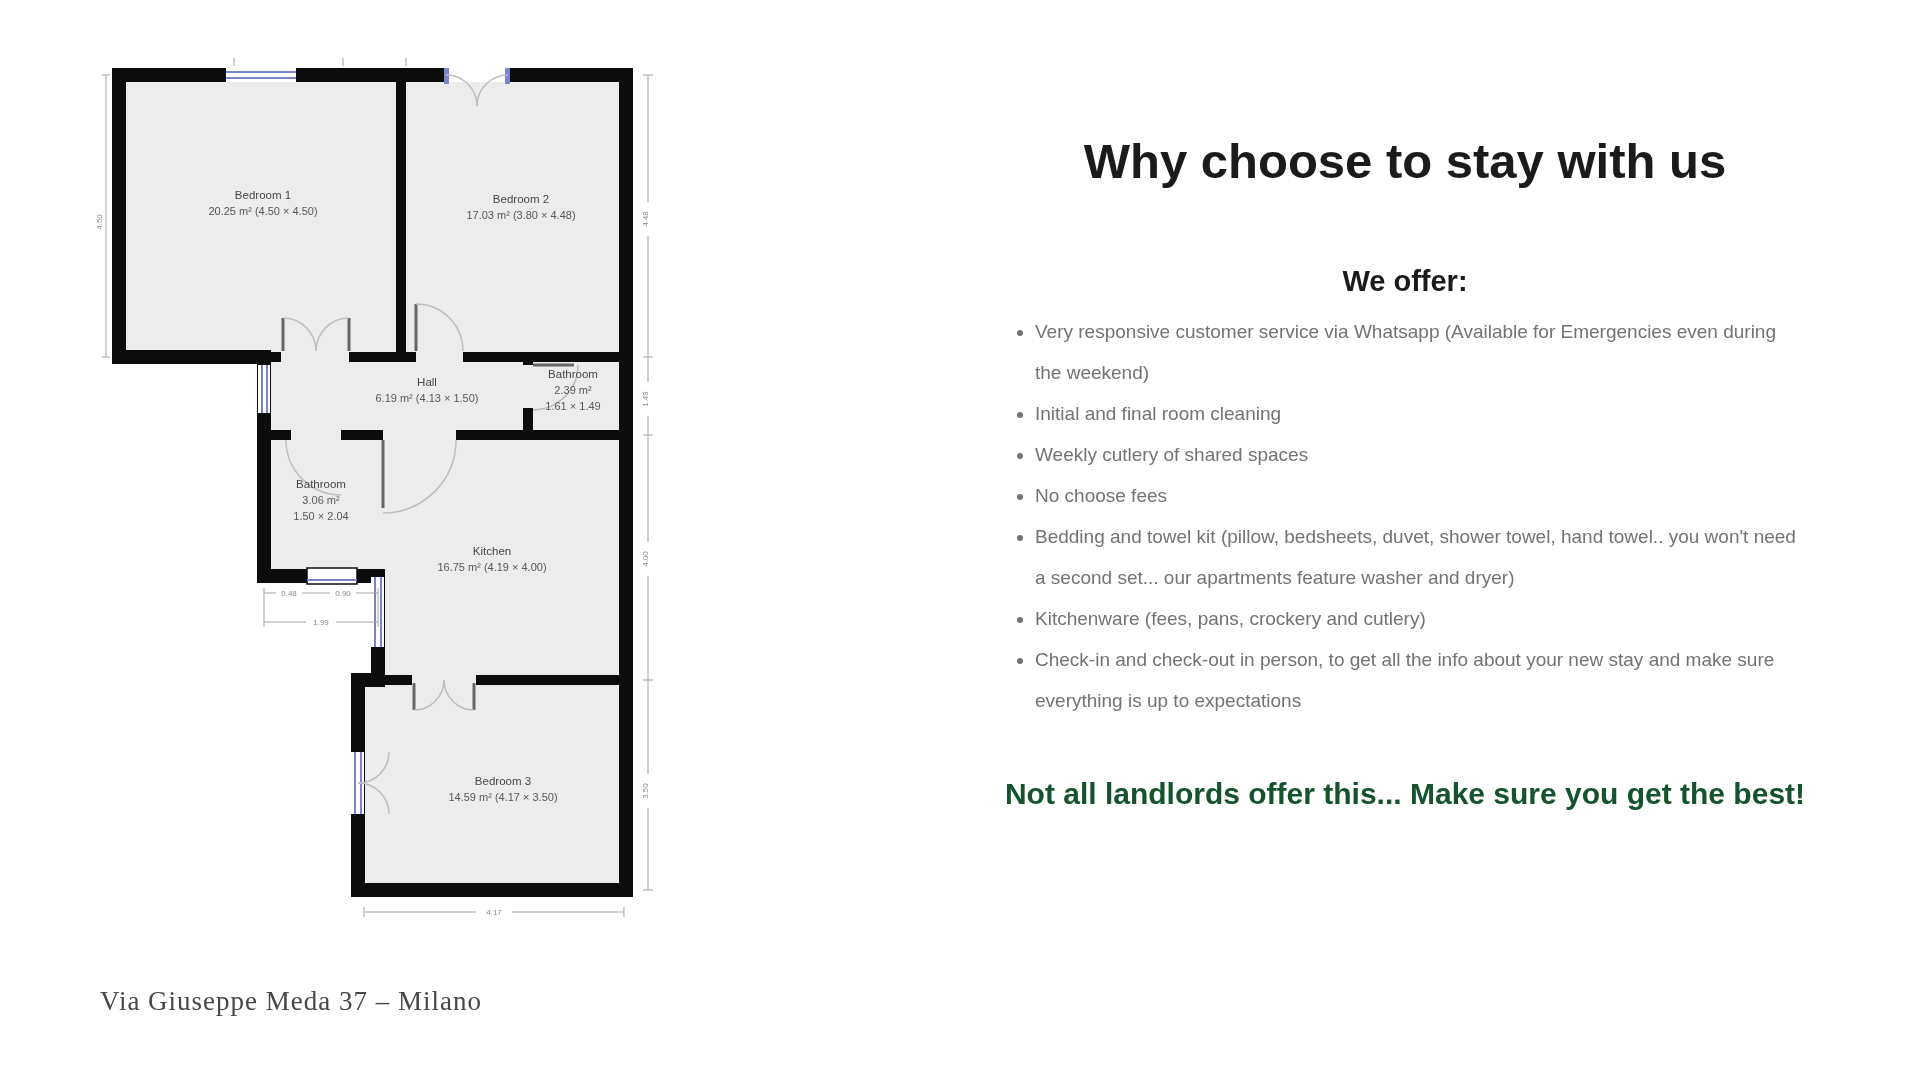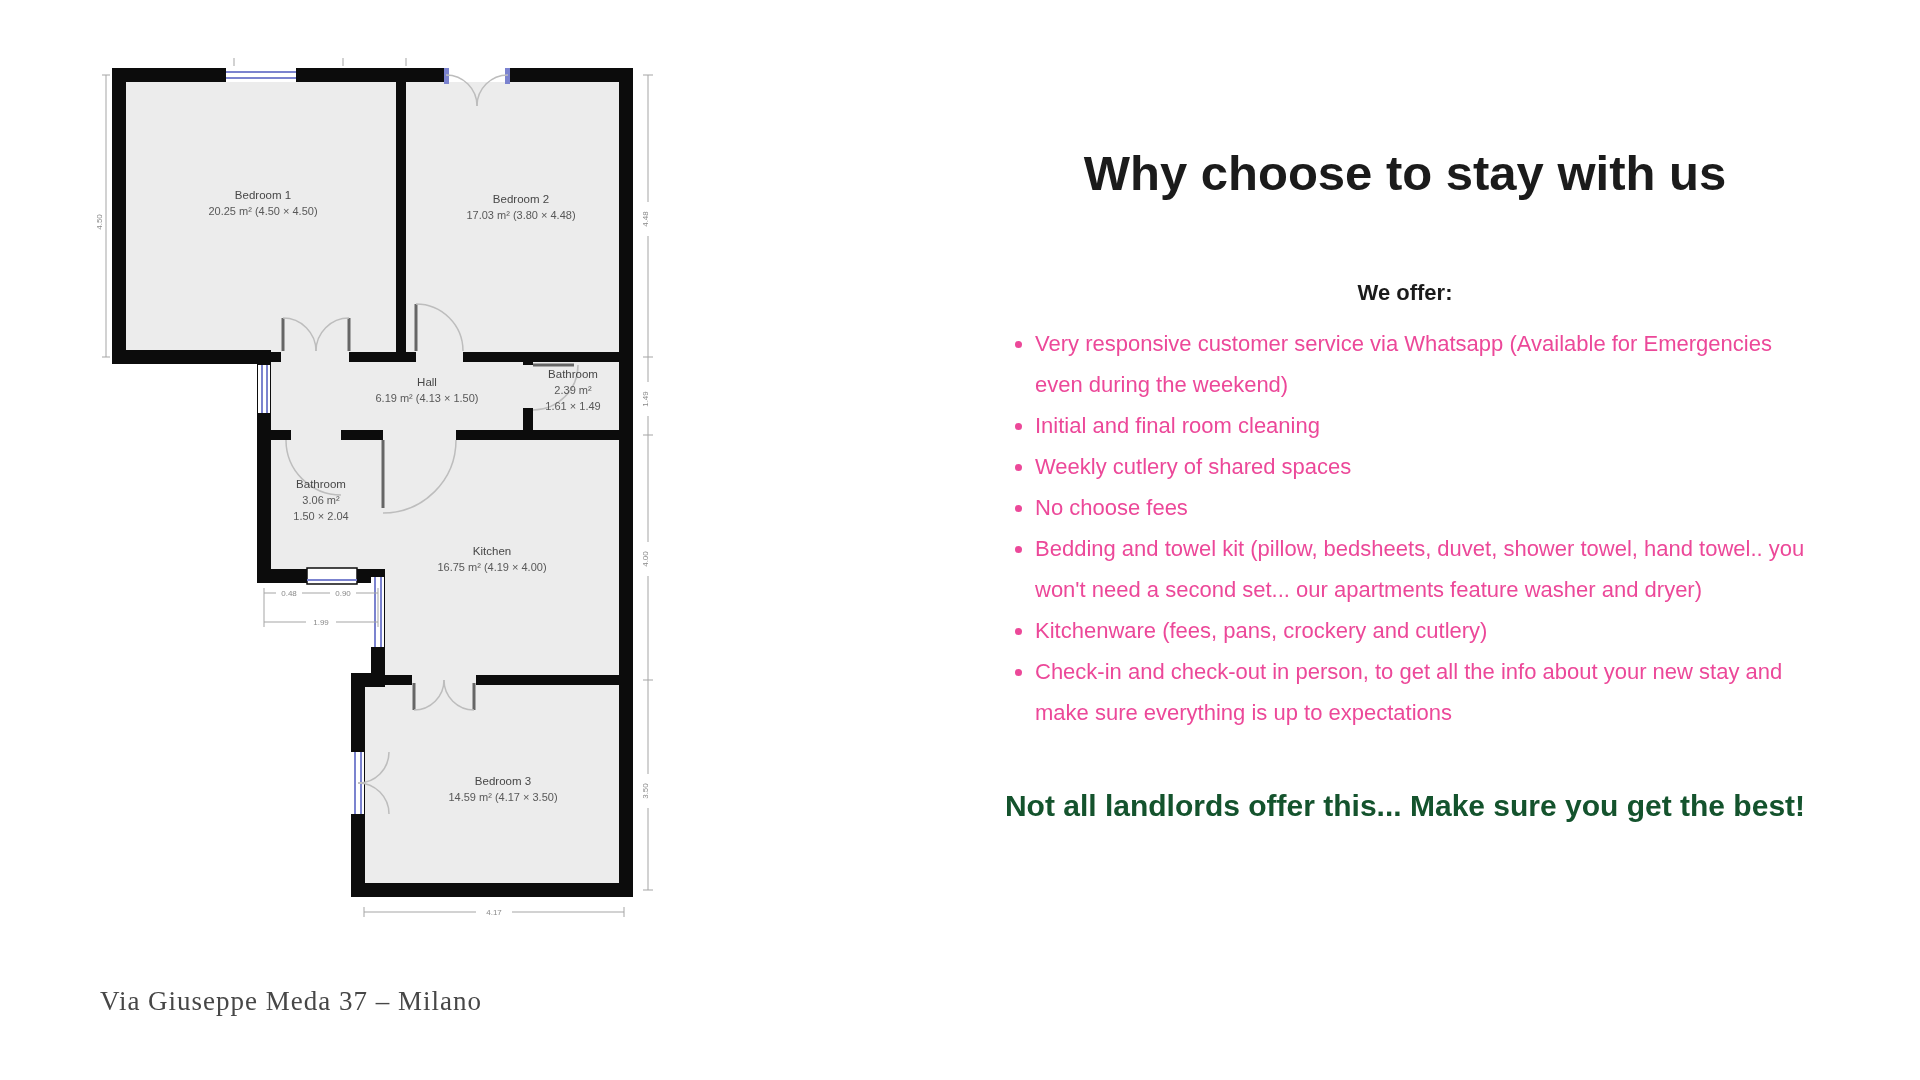--- a/index.html
+++ b/index.html
@@ -7,35 +7,35 @@
     width:1920px;height:1080px;background:#ffffff;overflow:hidden;
     font-family:"Liberation Sans",sans-serif;color:#212121;position:relative;
   }
   .floorplan-wrap{position:absolute;left:96px;top:52px;width:600px;height:920px;}
   .floorplan-wrap svg{display:block;}
   .address{
     position:absolute;left:100px;top:986px;width:560px;
     font-family:"Liberation Serif","DejaVu Serif",serif;
     font-size:27px;font-weight:400;color:#474747;letter-spacing:1px;
   }
-  .content{position:absolute;left:985px;top:16px;width:840px;}
+  .content{position:absolute;left:985px;top:4px;width:840px;}
   .content h1{
     margin:128px 0 0 0;font-size:49px;line-height:1.2;text-align:center;
     font-weight:bold;color:#1b1b1b;letter-spacing:0px;
   }
   .content h2{
-    margin:72px 0 0 0;font-size:22px;line-height:36px;text-align:center;
+    margin:72px 0 0 0;font-size:29px;line-height:36px;text-align:center;
     font-weight:bold;color:#1b1b1b;
   }
   .content ul{
     margin:12px 0 0 22px;padding:0 0 0 28px;width:770px;
     list-style:disc outside;
   }
   .content li{
-    font-size:22px;line-height:41px;color:#ec4899;
+    font-size:19px;line-height:41px;color:#737373;
   }
   .closing{
     margin:54px 0 0 0;font-size:30px;line-height:38px;font-weight:bold;
     text-align:center;color:#14532d;
   }
   
   .room-name{font-size:11.5px;fill:#474747;text-anchor:middle;font-family:"Liberation Sans",sans-serif;}
   .room-dim{font-size:11px;fill:#585858;text-anchor:middle;font-family:"Liberation Sans",sans-serif;}
   .dim-label{font-size:8px;fill:#8a8a8a;text-anchor:middle;font-family:"Liberation Sans",sans-serif;}
 </style>

